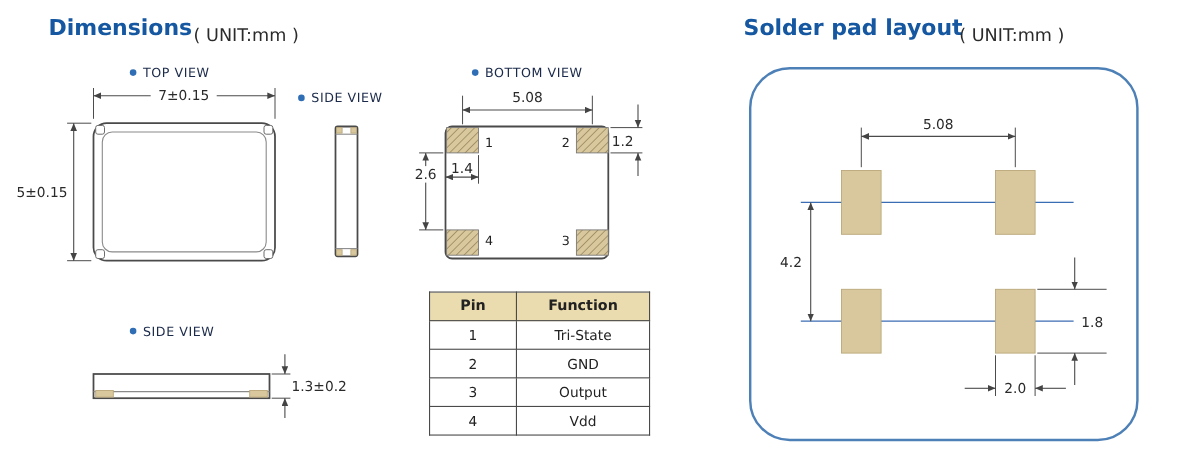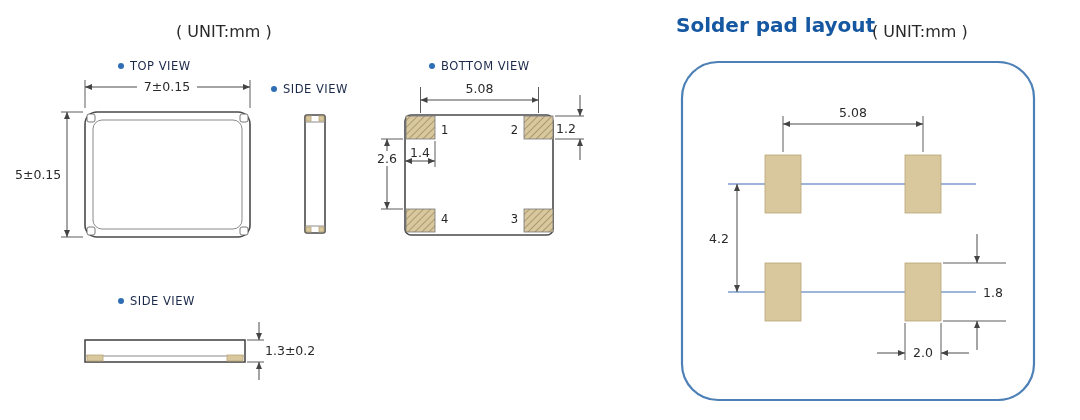--- a/index.html
+++ b/index.html
@@ -29,20 +29,21 @@
   }
   .pin-table th { background:var(--table-header-bg,#eadcae); font-weight:bold; font-size:13px; }
   .col-pin { width:66px; }
   .col-fn  { width:108px; }
 </style>
 </head>
 <body>
 
 <div class="canvas">
 
+  <div class="sec-title" style="left:44px; top:13px;">Dimensions</div>
   <div class="unit" style="left:176px; top:22px;">( UNIT:mm )</div>
 
   <div class="sec-title" style="left:676px; top:13px;">Solder pad layout</div>
   <div class="unit" style="left:872px; top:22px;">( UNIT:mm )</div>
 
   <div class="view-label" style="left:118px; top:59px;">
     <span class="dot"></span><span>TOP VIEW</span>
   </div>
   <div class="view-label" style="left:271px; top:82px;">
     <span class="dot"></span><span>SIDE VIEW</span>
@@ -157,20 +158,46 @@
     </g>
     <g>
       <line class="ext" x1="189" y1="22" x2="206" y2="22"></line>
       <line class="ext" x1="189" y1="44" x2="206" y2="44"></line>
       <line class="dln" x1="201" y1="4" x2="201" y2="22" marker-end="url(#ar3)"></line>
       <line class="dln" x1="201" y1="62" x2="201" y2="44" marker-end="url(#ar3)"></line>
       <text class="dim" x="207" y="37" text-anchor="start">1.3±0.2</text>
     </g>
   </svg>
 
+  <table class="pin-table">
+    <thead>
+      <tr>
+        <th class="col-pin">Pin</th>
+        <th class="col-fn">Function</th>
+      </tr>
+    </thead>
+    <tbody>
+      <tr>
+        <td>1</td>
+        <td>Tri-State</td>
+      </tr>
+      <tr>
+        <td>2</td>
+        <td>GND</td>
+      </tr>
+      <tr>
+        <td>3</td>
+        <td>Output</td>
+      </tr>
+      <tr>
+        <td>4</td>
+        <td>Vdd</td>
+      </tr>
+    </tbody>
+  </table>
 
   <svg style="left:672px; top:52px;" width="378" height="362">
     <defs>
       <marker id="ar4" markerWidth="8" markerHeight="8" refX="7" refY="3" orient="auto-start-reverse" markerUnits="userSpaceOnUse">
         <path d="M0,0 L7,3 L0,6 Z" fill="#444"></path>
       </marker>
     </defs>
     <rect x="10" y="10" width="352" height="338" rx="36" fill="#fff" style="stroke:var(--solder-border-blue,#4d80b6)" stroke-width="2.2"></rect>
 
     <g>

